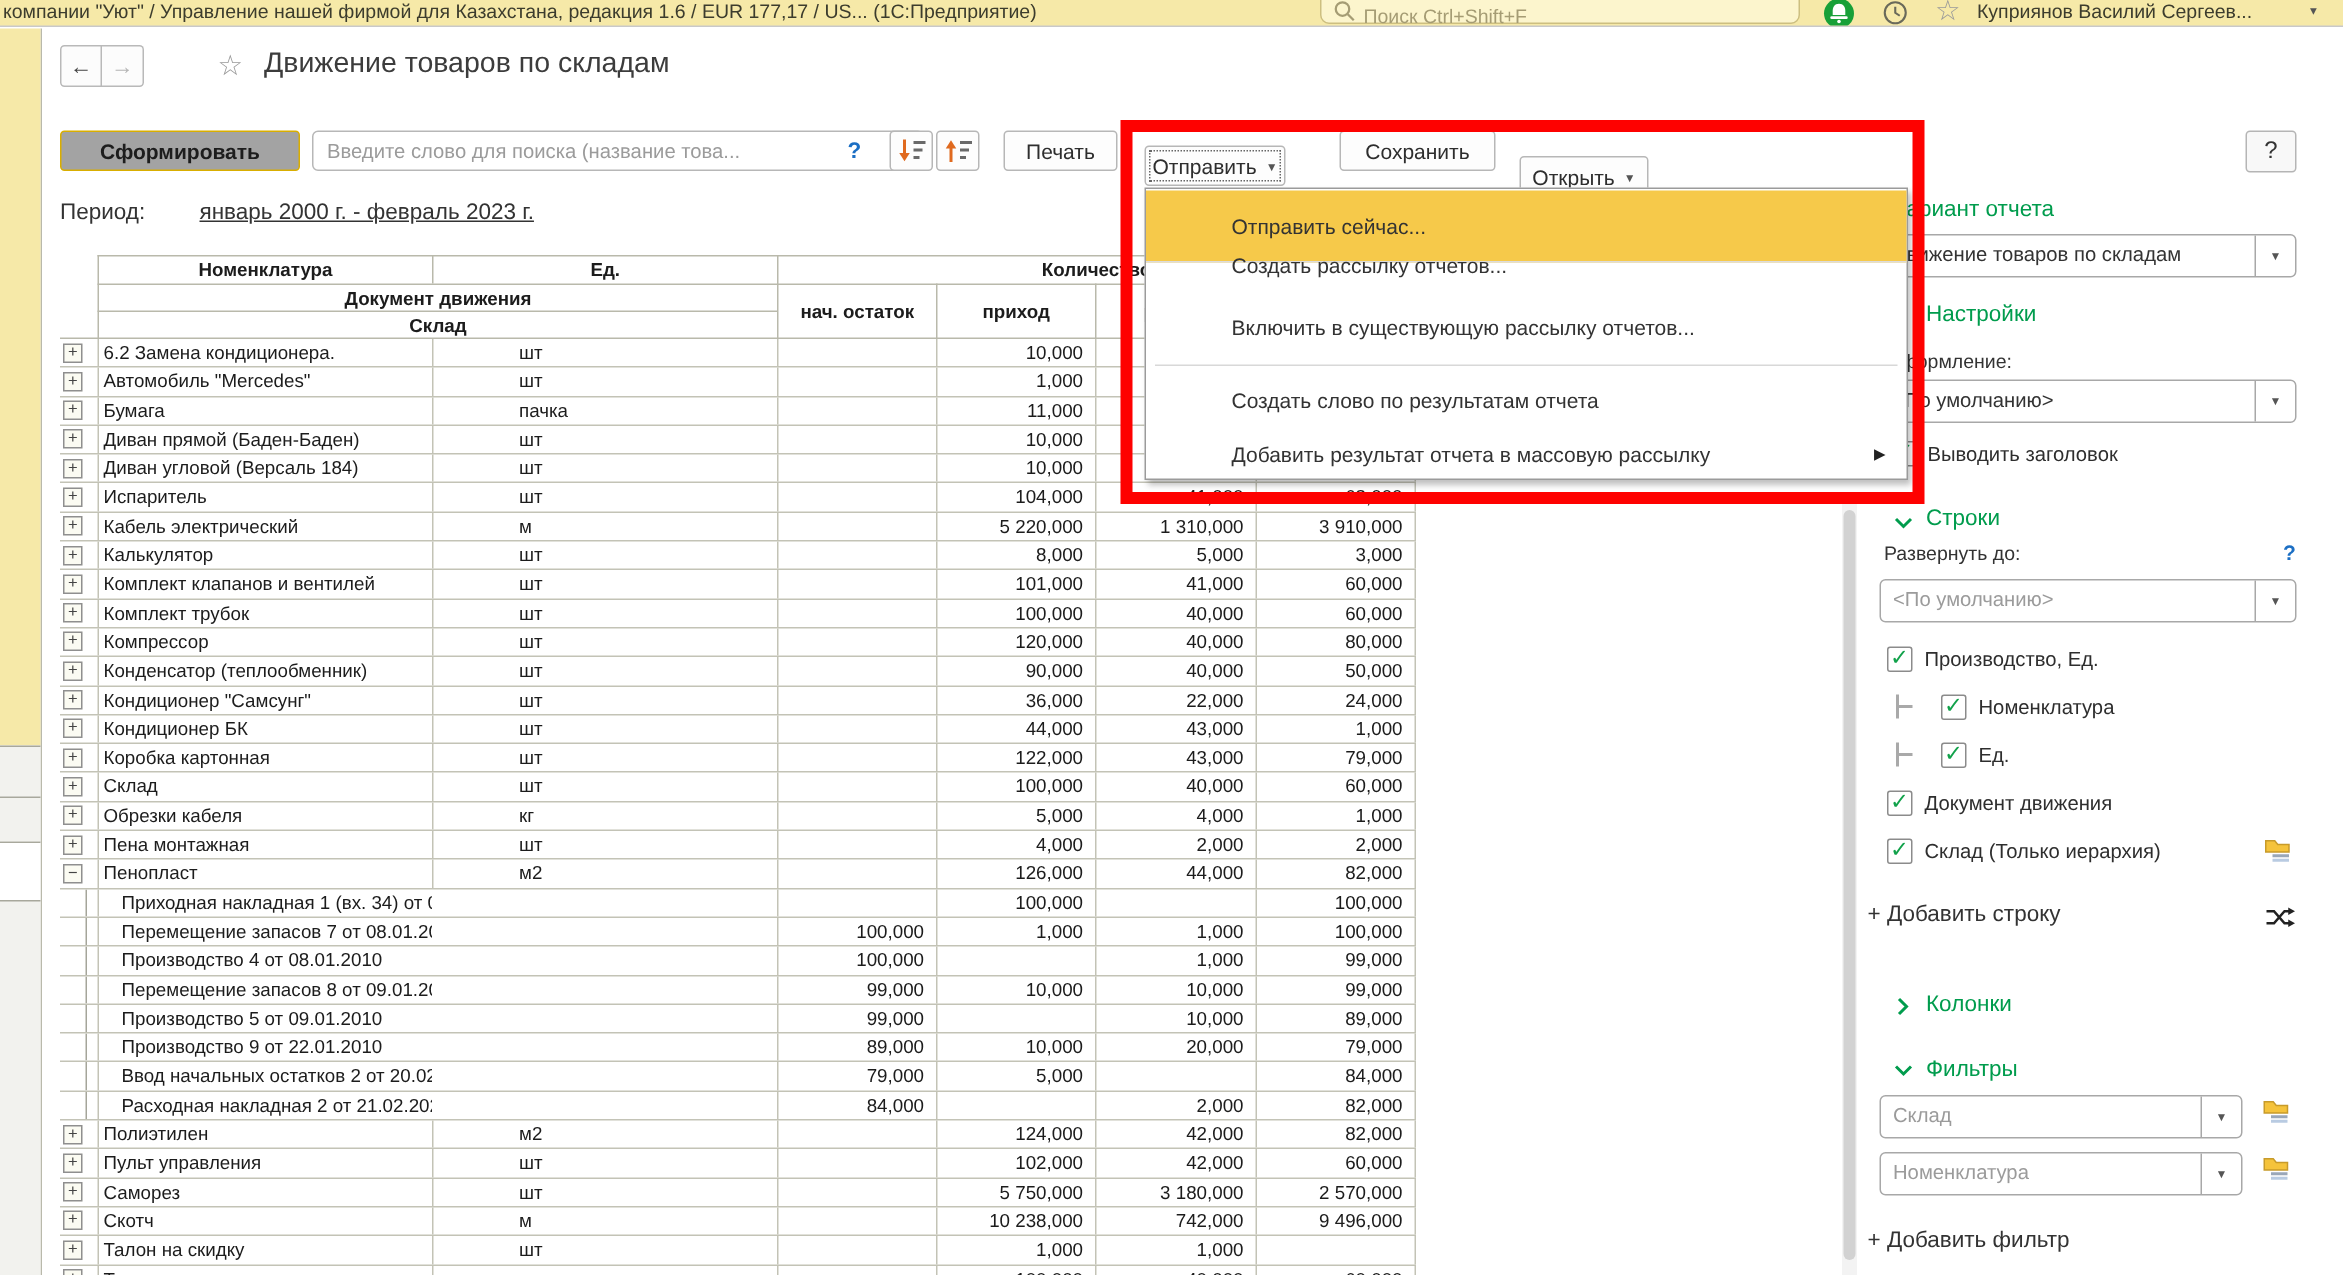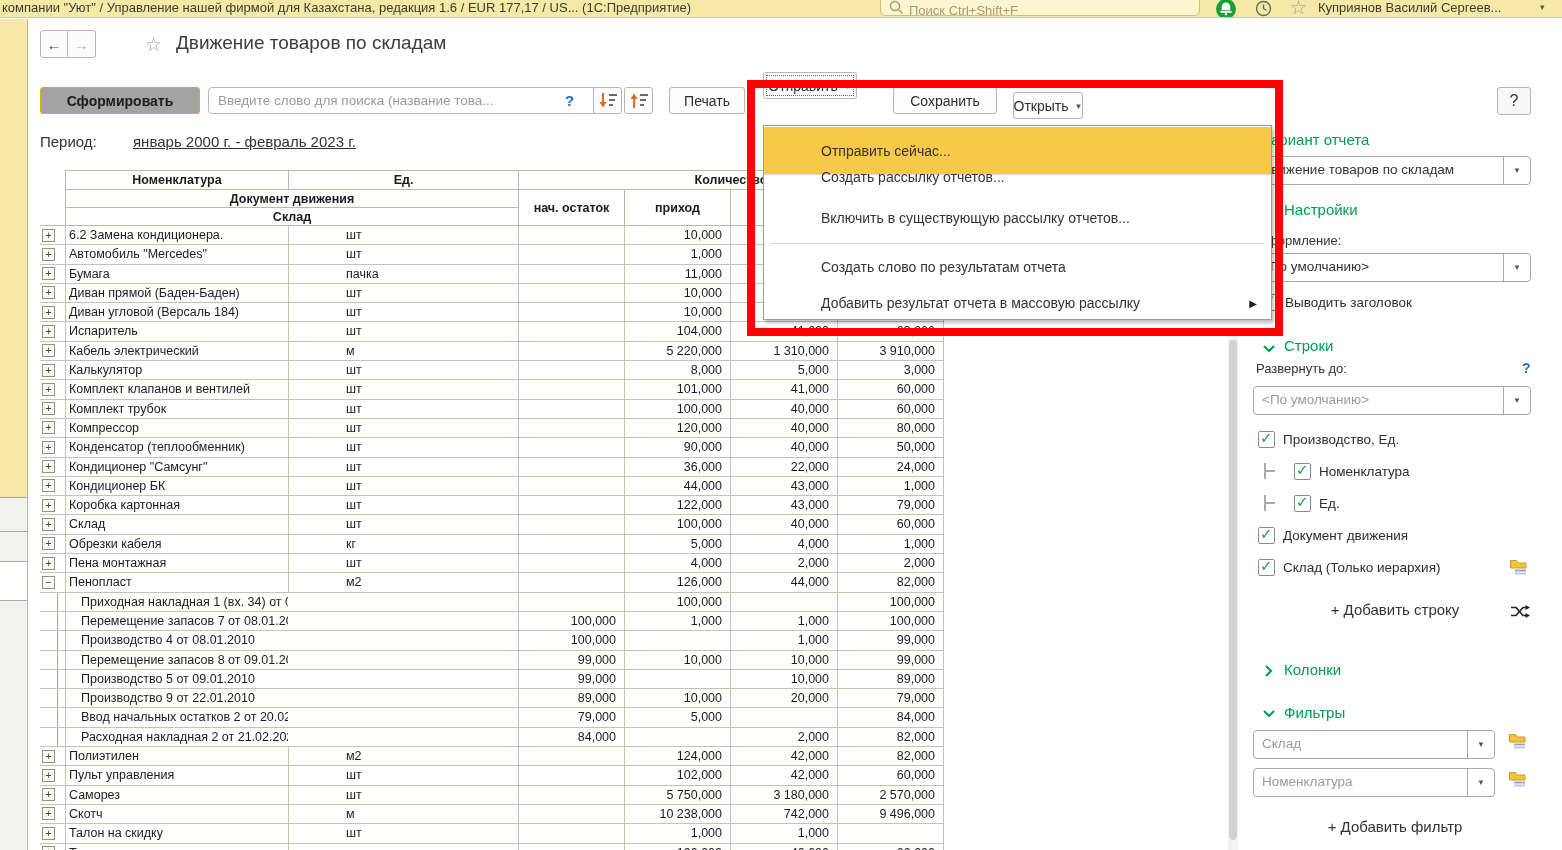--- a/index.html
+++ b/index.html
@@ -81,21 +81,21 @@
   .rp-label { font-size:13px; color:#333; }
   .inp { position:absolute; height:29px; background:#fff; border:1px solid #a8a8a8; border-radius:4px; }
   .inp .val { position:absolute; left:8px; top:5px; right:32px; font-size:13.5px; color:#333; white-space:nowrap; overflow:hidden; }
   .inp .val.ph { color:#9b9b9b; }
   .inp .dbtn { position:absolute; right:0; top:0; bottom:0; width:27px; border-left:1px solid #a8a8a8; display:flex; align-items:center; justify-content:center; font-size:8px; color:#555; }
   .cb { position:absolute; width:17px; height:17px; border:1px solid #8b8b8b; border-radius:2px; background:#fff; }
   .cb .chk { position:absolute; left:1px; top:-3px; font-size:15px; font-weight:700; color:#12a24b; }
   .cb-label { position:absolute; font-size:13.5px; color:#2e2e2e; white-space:nowrap; }
   .branch { position:absolute; width:12px; height:16px; border-left:2px solid #a9a9a9; }
   .branch::after { content:''; position:absolute; left:0; top:7px; width:9px; height:2px; background:#a9a9a9; }
-  .addlink { position:absolute; left:0; width:300px; text-align:center; font-size:15px; color:#333; }
+  .addlink { position:absolute; left:0; width:300px; text-align:left; font-size:15px; color:#333; }
   .helpbtn { position:absolute; width:34px; height:28px; background:#f8f8f8; border:1px solid #b5b5b5; border-radius:3px; display:flex; align-items:center; justify-content:center; font-size:16px; color:#333; }
   .qblue { position:absolute; font-size:14px; font-weight:700; color:#1c6fc4; }
 </style>
 </head>
 <body>
 
 <div class="abs topbar">
   <div class="topbar-title">компании "Уют" / Управление нашей фирмой для Казахстана, редакция 1.6 / EUR 177,17 / US...   (1С:Предприятие)</div>
   <div class="tb-search">
     <svg style="position:absolute;left:8px;top:11px" width="15" height="15">
@@ -185,26 +185,26 @@
 <div class="abs sortbtn" style="left:624px;top:87px">
   <svg width="21" height="19">
       <line x1="6" y1="6" x2="6" y2="17" stroke="#e06a1f" stroke-width="2"></line>
       <path d="M2.5 8 L6 2.5 L9.5 8 Z" fill="#e06a1f"></path>
       <rect x="12" y="3" width="8" height="2" fill="#6a6a6a"></rect>
       <rect x="12" y="8" width="6" height="2" fill="#6a6a6a"></rect>
       <rect x="12" y="13" width="4" height="2" fill="#6a6a6a"></rect>
     </svg>
 </div>
 <div class="abs btn" style="left:669px;top:87px;width:76px">Печать</div>
-<div class="abs btn btn-send" style="left:763px;top:72px;width:94px">
+<div class="abs btn btn-send" style="left:763px;top:97px;width:94px">
   <span>Отправить</span>
     <span class="dd">▼</span>
 </div>
 <div class="abs btn" style="left:893px;top:87px;width:104px">Сохранить</div>
-<div class="abs btn" style="left:1013px;top:92px;width:70px">
+<div class="abs btn" style="left:1013px;top:104px;width:86px">
   <span>Открыть</span>
     <span class="dd">▼</span>
 </div>
 
 <div class="abs period-label" style="left:40px;top:133px">Период:</div>
 <div class="abs period-link" style="left:133px;top:133px">январь 2000 г. - февраль 2023 г.</div>
 
 <div class="abs rtable">
 
   <div class="hline" style="left:25px;top:0;width:879px;height:1px"></div>

